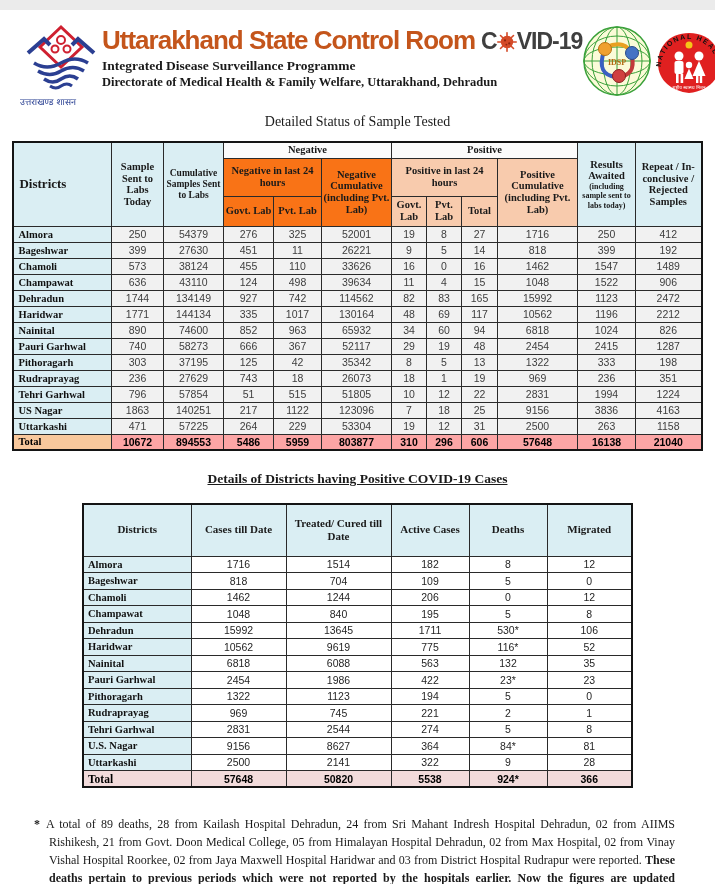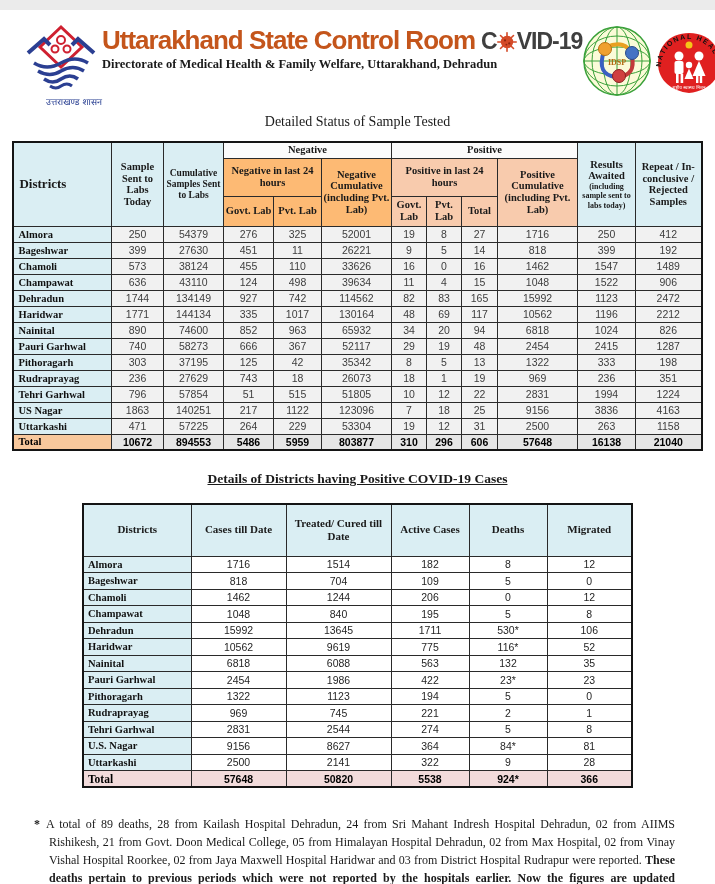--- a/index.html
+++ b/index.html
@@ -2,47 +2,47 @@
 <html><head>
 <meta charset="utf-8">
 <style>
   * { box-sizing: border-box; margin: 0; padding: 0; }
   html,body { width: 715px; background: #ffffff; }
   body { height: 884px; font-family: "Liberation Serif", serif; color: #1a1a1a; position: relative; }
   .top-strip { height: 10px; background: #ebebeb; width: 100%; }
 
   
   .header { display: flex; align-items: flex-start; padding: 13px 8px 0 20px; }
-  .state-logo { width: 82px; height: 82px; flex: 0 0 82px; text-align: right; }
+  .state-logo { width: 82px; height: 82px; flex: 0 0 82px; text-align: left; }
   .header-center { flex: 1; text-align: left; padding-top: 2px; }
   .org-title-row { white-space: nowrap; }
   .org-title { font-family: "Liberation Sans", sans-serif; font-weight: bold; font-size: 26px; letter-spacing: -1px; color: #c4551b; }
   .covid-wordmark { font-family: "Liberation Sans", sans-serif; font-weight: bold; font-size: 23px; letter-spacing: -1px; color: #3f3f3f; margin-left: 6px; }
   .covid-wordmark svg { vertical-align: -3px; }
   .sub1 { font-weight: bold; font-size: 13.5px; margin-top: 2px; }
   .sub2 { font-weight: bold; font-size: 12.5px; margin-top: 1px; }
   .idsp-logo { width: 70px; height: 76px; flex: 0 0 70px; margin-top: 2px; }
   .nhm-logo  { width: 74px; height: 80px; flex: 0 0 74px; }
   .hindi-caption { font-family: "DejaVu Sans", sans-serif; font-size: 9px; color: #233a8f; margin-top: -2px; }
 
   .section1-title { text-align: center; font-weight: normal; font-size: 14px; margin-top: 9px; }
 
   
   table { border-collapse: collapse; table-layout: fixed; }
   .t1 { width: 688px; margin: 11px auto 0 auto; border: 2px solid #141414; }
   .t1 th, .t1 td { border: 1px solid #2a2a2a; overflow: hidden; }
   .t1 th { font-family: "Liberation Serif", serif; font-weight: bold; font-size: 10.5px; line-height: 1.12; padding: 1px 1px; text-align: center; }
   .th-blue  { background: #daeef3; }
   .th-white { background: #fbfbfb; }
-  .th-olive { background: #fdba74; }
+  .th-olive { background: #f97316; }
   .th-peach { background: #f8cbad; }
   .awaited-note { display: block; font-size: 8px; font-weight: bold; line-height: 1.15; }
   .t1 td { height: 16px; font-family: "Liberation Sans", sans-serif; font-size: 10.5px; text-align: center; color: #3d3d3d; background: #f1f1f1; padding: 0 1px; }
   .t1 td.dist, .t2 td.dist { background: #daeef3; font-family: "Liberation Serif", serif; font-weight: bold; font-size: 10.5px; color: #111; text-align: left; padding-left: 4px; }
-  .t1 tr.total-row td { background: #e5e5e5; color: #000; font-weight: bold; }
+  .t1 tr.total-row td { background: #fca5a5; color: #000; font-weight: bold; }
   .t1 tr.total-row td.dist { background: #f8c89c; }
 
   
   .section2-title { text-align: center; font-weight: bold; font-size: 13.5px; text-decoration: underline; margin-top: 20px; }
   .t2 { width: 549px; margin: 16px auto 0 auto; border: 2px solid #141414; }
   .t2 th, .t2 td { border: 1px solid #2a2a2a; }
   .t2 th { background: #daeef3; font-weight: bold; font-size: 11px; line-height: 1.25; height: 52px; text-align: center; padding: 2px 6px; }
   .t2 td { height: 16.5px; font-family: "Liberation Sans", sans-serif; font-size: 10.5px; text-align: center; color: #1f1f1f; background: #ffffff; }
   .t2 tr.total-row td { background: #f2dbdb; font-weight: bold; color: #000; }
   .t2 tr.total-row td.dist { background: #f2dbdb; font-size: 11.5px; }
@@ -87,20 +87,21 @@
               <line x1="14.2" y1="14.2" x2="16.5" y2="16.5"></line>
               <line x1="3.5" y1="16.5" x2="5.8" y2="14.2"></line>
               <line x1="14.2" y1="5.8" x2="16.5" y2="3.5"></line>
             </g>
             <circle cx="10" cy="10" r="6.2" fill="#d44a27"></circle>
             <circle cx="8" cy="8.4" r="1.1" fill="#8f2810"></circle>
             <circle cx="12.2" cy="11.4" r="1.1" fill="#8f2810"></circle>
             <circle cx="9.4" cy="12.6" r="0.9" fill="#8f2810"></circle>
           </svg><span>VID-19</span></span>
     </div>
+    <div class="sub1">Integrated Disease Surveillance Programme</div>
     <div class="sub2">Directorate of Medical Health &amp; Family Welfare, Uttarakhand, Dehradun</div>
   </div>
 
   <div class="idsp-logo">
     <svg width="70" height="76" viewBox="0 0 70 76">
       <ellipse cx="35" cy="36" rx="33" ry="34" fill="#fbfbd8" stroke="#3aa13a" stroke-width="1.5"></ellipse>
       <ellipse cx="35" cy="36" rx="33" ry="14" fill="none" stroke="#3aa13a" stroke-width="1"></ellipse>
       <ellipse cx="35" cy="36" rx="33" ry="25" fill="none" stroke="#3aa13a" stroke-width="1"></ellipse>
       <ellipse cx="35" cy="36" rx="14" ry="34" fill="none" stroke="#3aa13a" stroke-width="1"></ellipse>
       <ellipse cx="35" cy="36" rx="25" ry="34" fill="none" stroke="#3aa13a" stroke-width="1"></ellipse>
@@ -273,21 +274,21 @@
       </tr>
 
       <tr>
         <td class="dist">Nainital</td>
         <td>890</td>
         <td>74600</td>
         <td>852</td>
         <td>963</td>
         <td>65932</td>
         <td>34</td>
-        <td>20</td>
+        <td>60</td>
         <td>94</td>
         <td>6818</td>
         <td>1024</td>
         <td>826</td>
       </tr>
 
       <tr>
         <td class="dist">Pauri Garhwal</td>
         <td>740</td>
         <td>58273</td>

